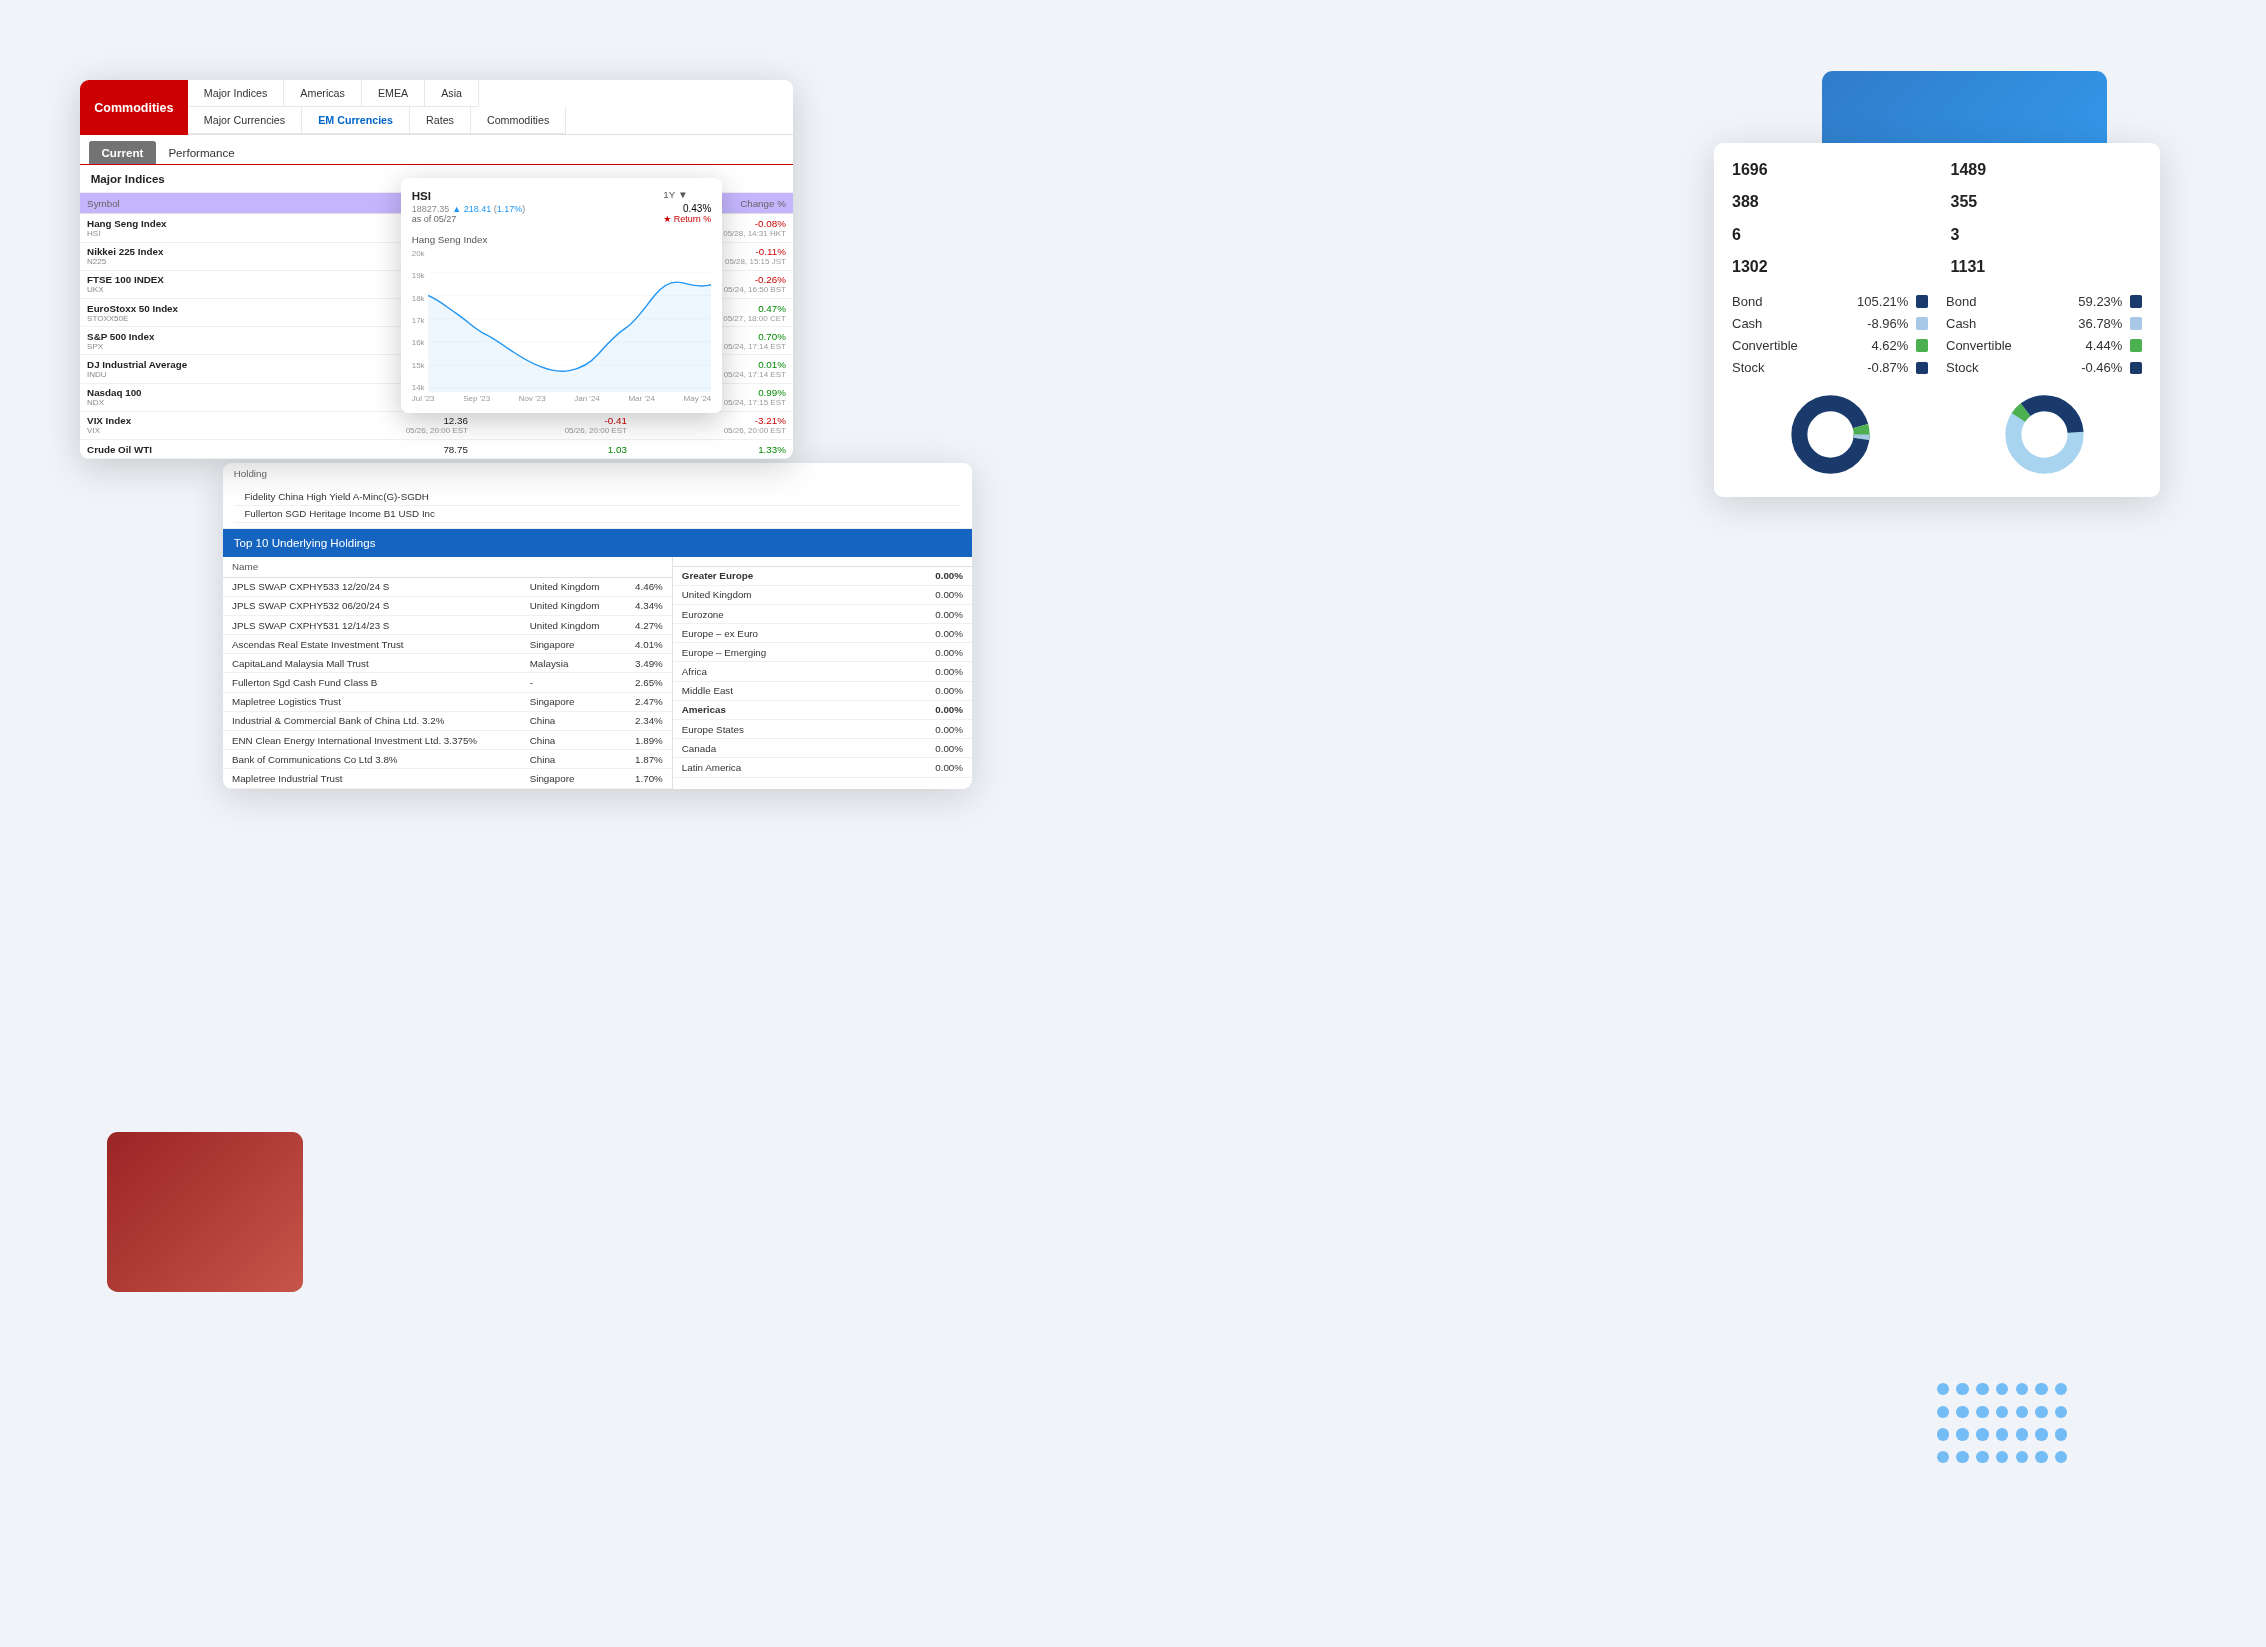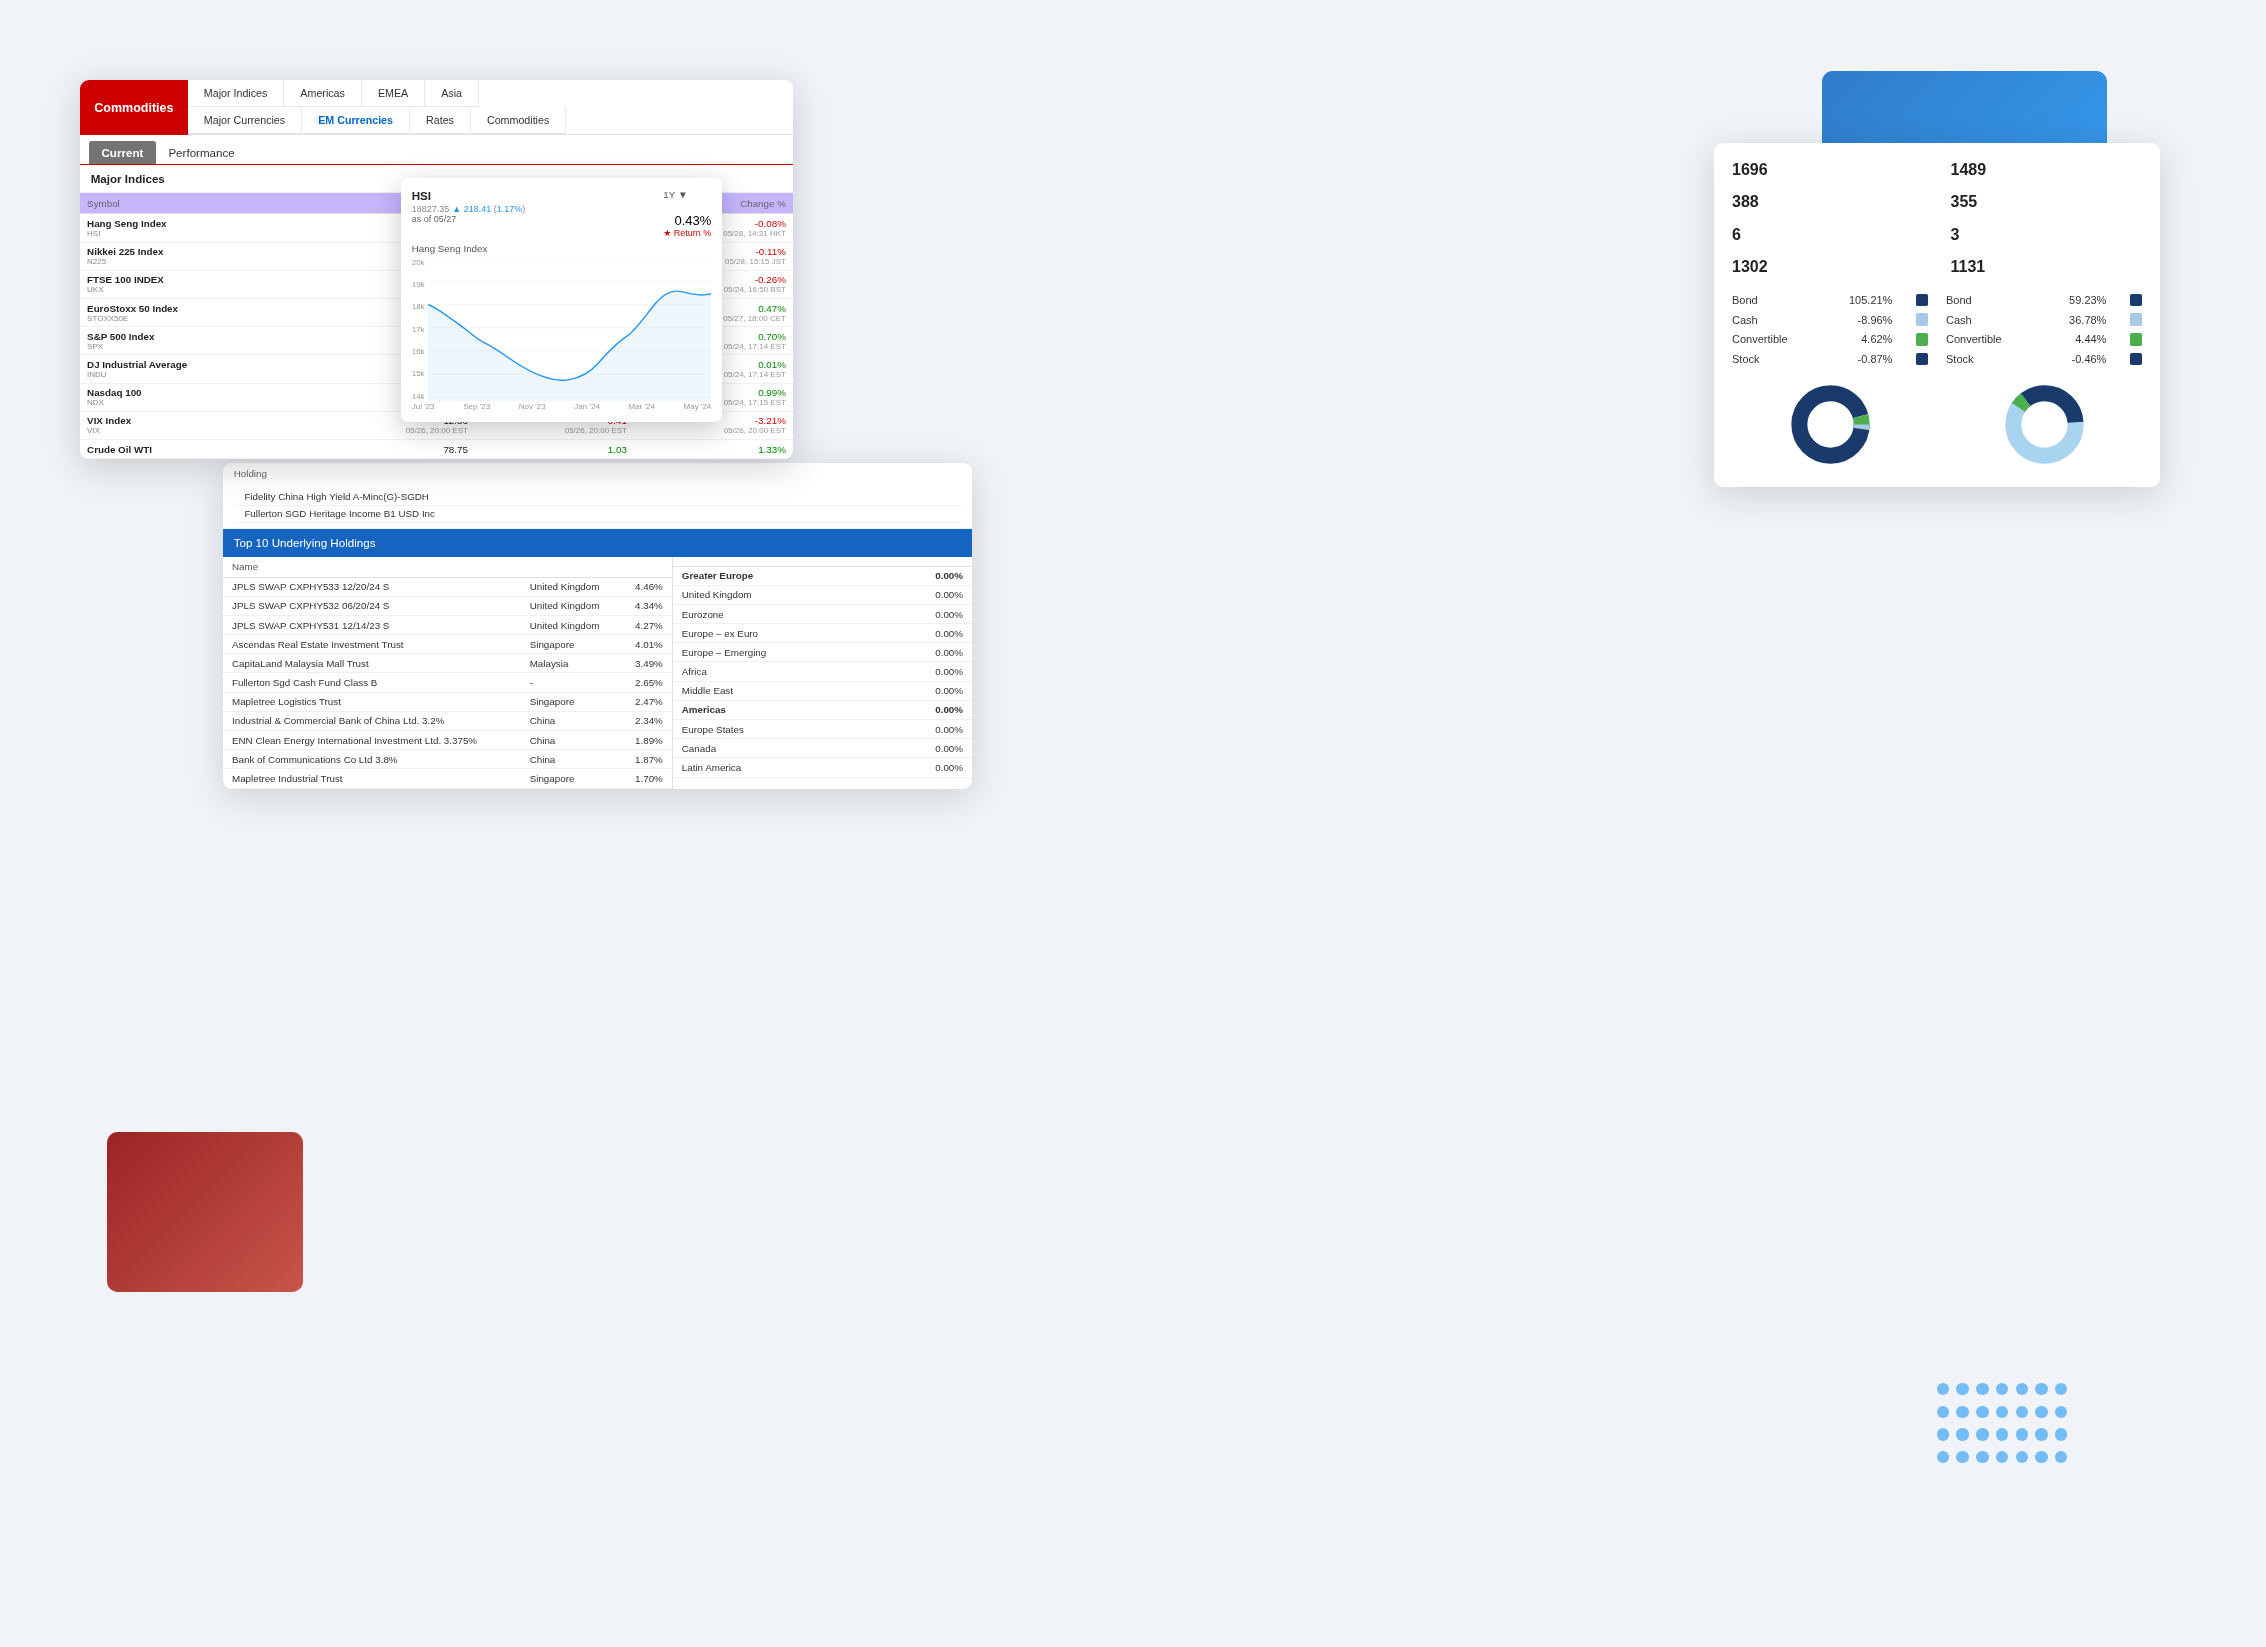--- a/index.html
+++ b/index.html
@@ -231,22 +231,21 @@
     .stat-num {
       font-size: 16px;
       font-weight: bold;
       color: #222;
     }
     .alloc-row {
       display: flex;
       align-items: center;
       justify-content: flex-start;
       padding: 3.6px 0;
-      font-size: 11px;
-      gap: 16px;
+      font-size: 13px;
     }
     .alloc-name { color: #333; flex: 1; }
     .alloc-pct { color: #333; width: 53px; text-align: right; }
     .alloc-dot {
       width: 12.5px; height: 12.5px;
       border-radius: 1.8px;
       margin-left: 7.1px;
     }
     .dot-blue { background: #1a3a6b; }
     .dot-lightblue { background: #a8c8e8; }
@@ -779,21 +778,21 @@
           <span>(</span><span style="color:#2196F3;">1.17%</span><span>)</span>
         </span>
       </div>
       <div class="chart-stats">as of 05/27</div>
     </div>
     <div>
       <div class="chart-period-btn">
         <span>1Y</span>
         <span>▼</span>
       </div>
-      <div style="font-size:13px;text-align:right;margin-top:13px;">
+      <div style="font-size:10px;text-align:right;margin-top:3px;">
         <span>0.43%</span>
       </div>
       <div class="chart-return">★ Return %</div>
     </div>
   </div>
 
   <div class="chart-subtitle">Hang Seng Index</div>
 
   <div style="display:flex;">
     <div style="display:flex;flex-direction:column;justify-content:space-between;font-size:8px;color:#999;padding-right:3.6px;height:143px;">

